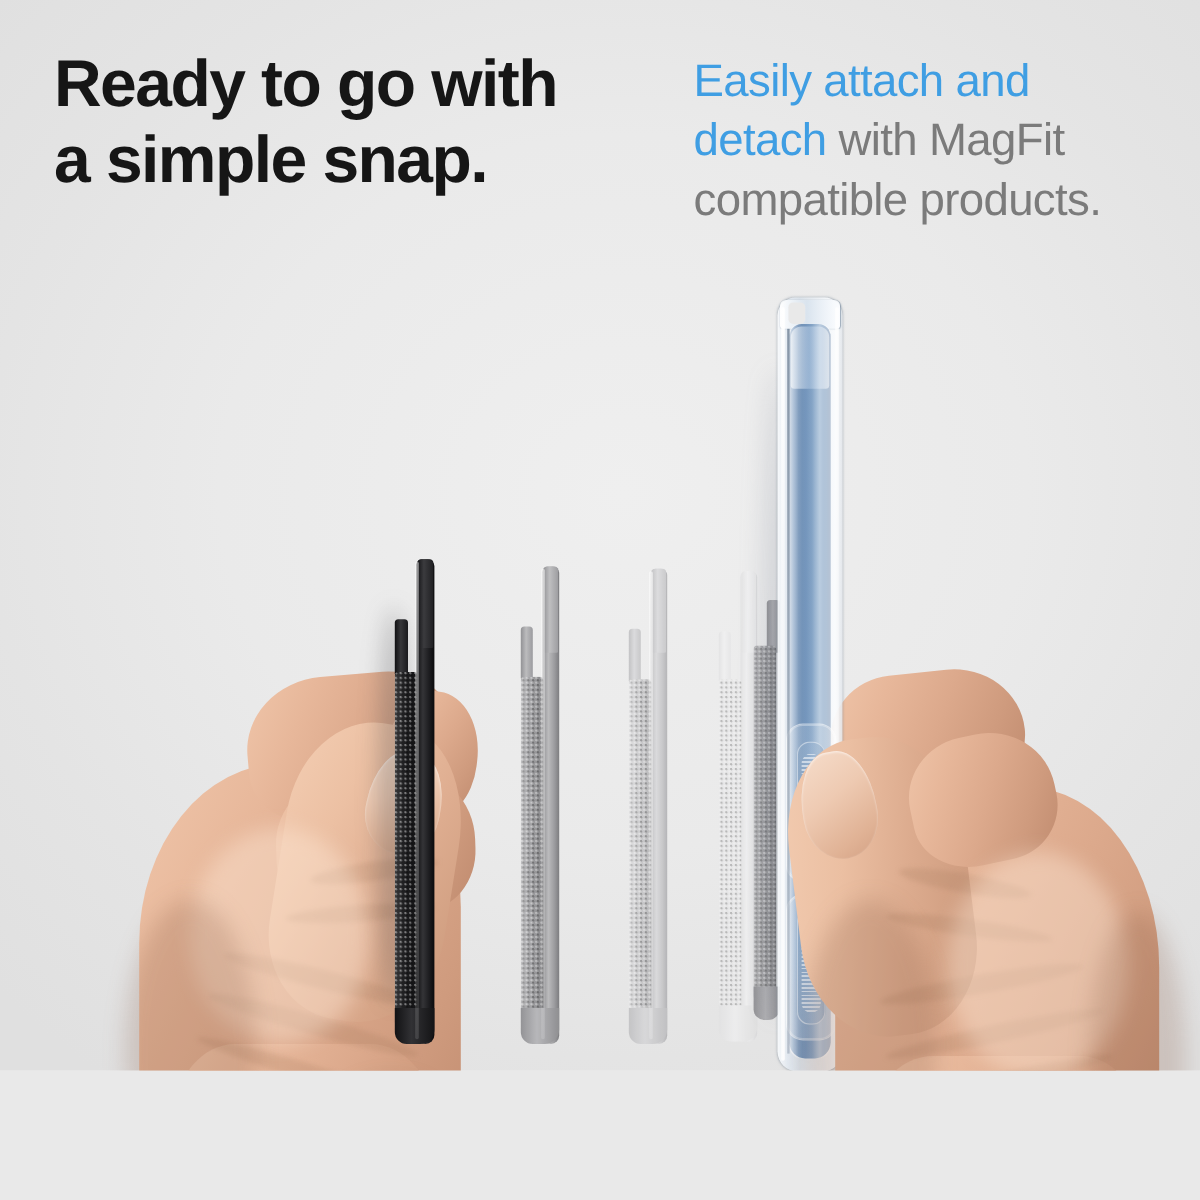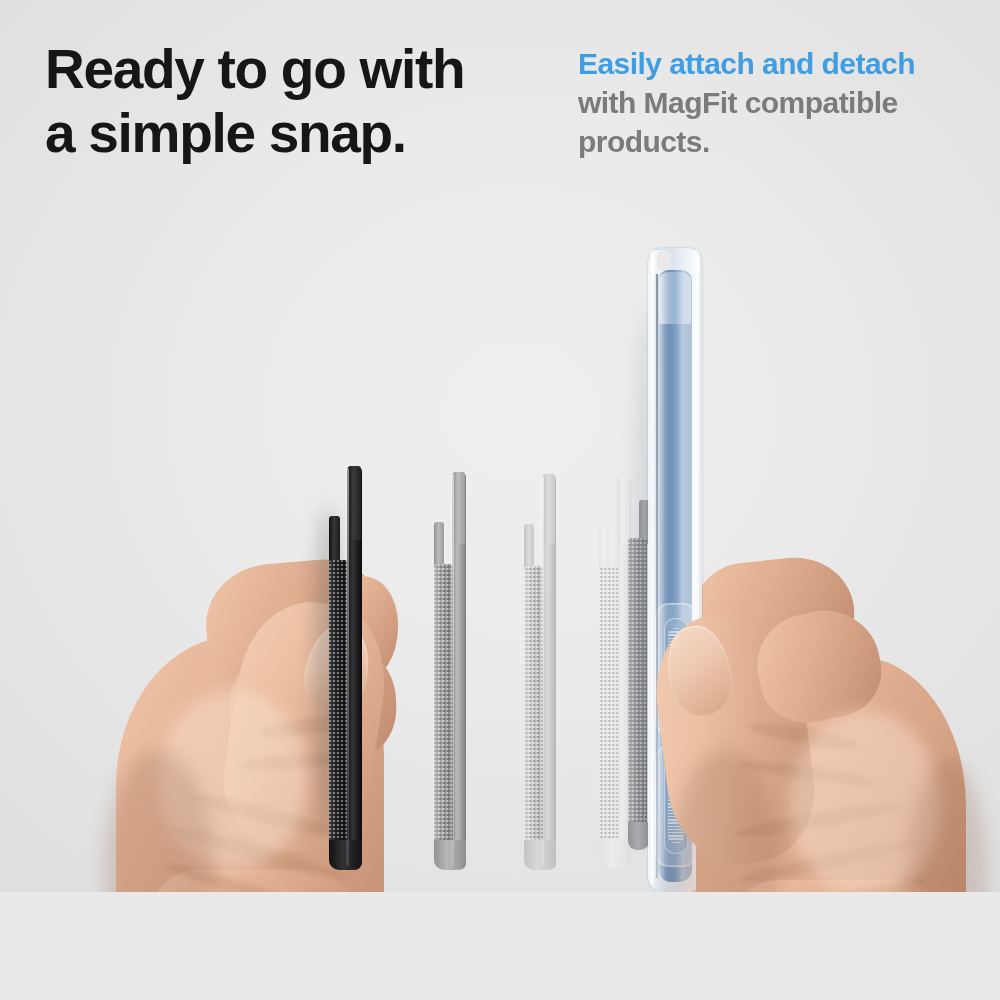--- a/index.html
+++ b/index.html
@@ -44,23 +44,23 @@
     letter-spacing: -1.3px;
     color: #161616;
     white-space: pre-line;
   }
 
   #subcopy {
     position: absolute;
     left: 578px;
     top: 44px;
     width: 370px;
-    font-size: 30px;
+    font-size: 38px;
     line-height: 1.30;
-    font-weight: 700;
+    font-weight: 400;
     letter-spacing: -0.55px;
     color: #7b7b7b;
   }
   #subcopy .hl { color: #3f9ee3; }
 
   
   .wallet { position: absolute; }
 
   .w-backplate {
     position: absolute;

